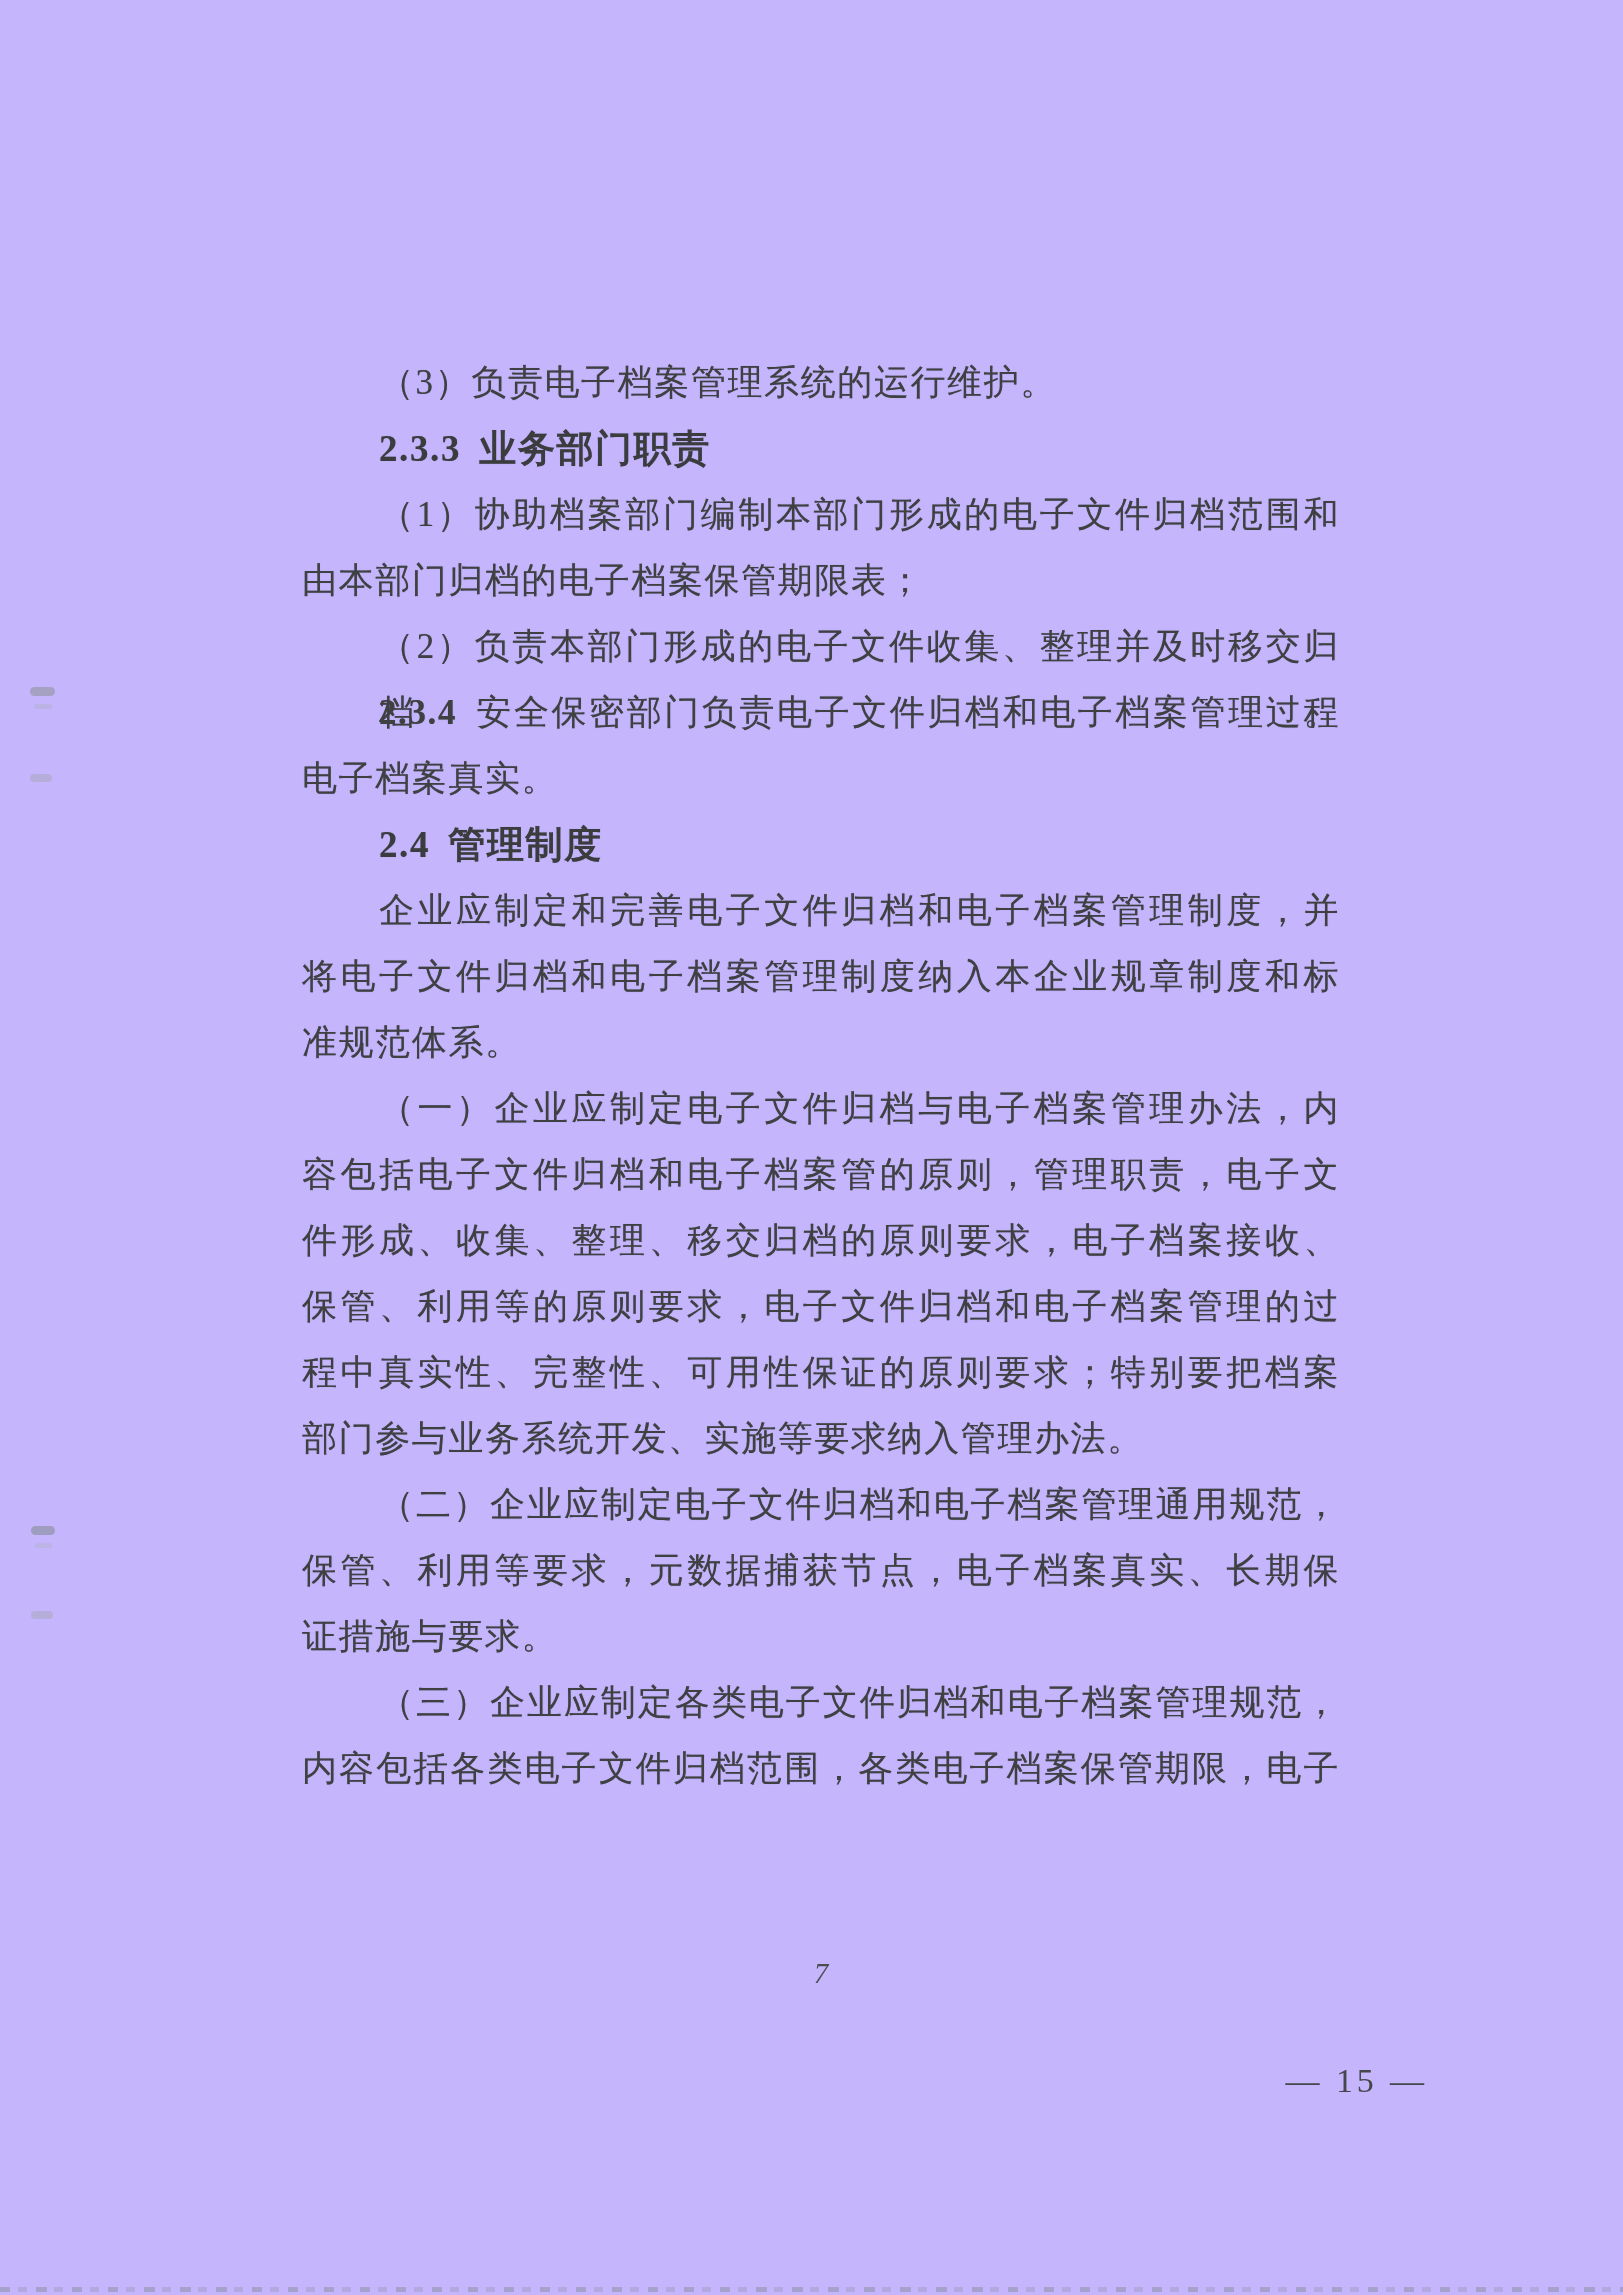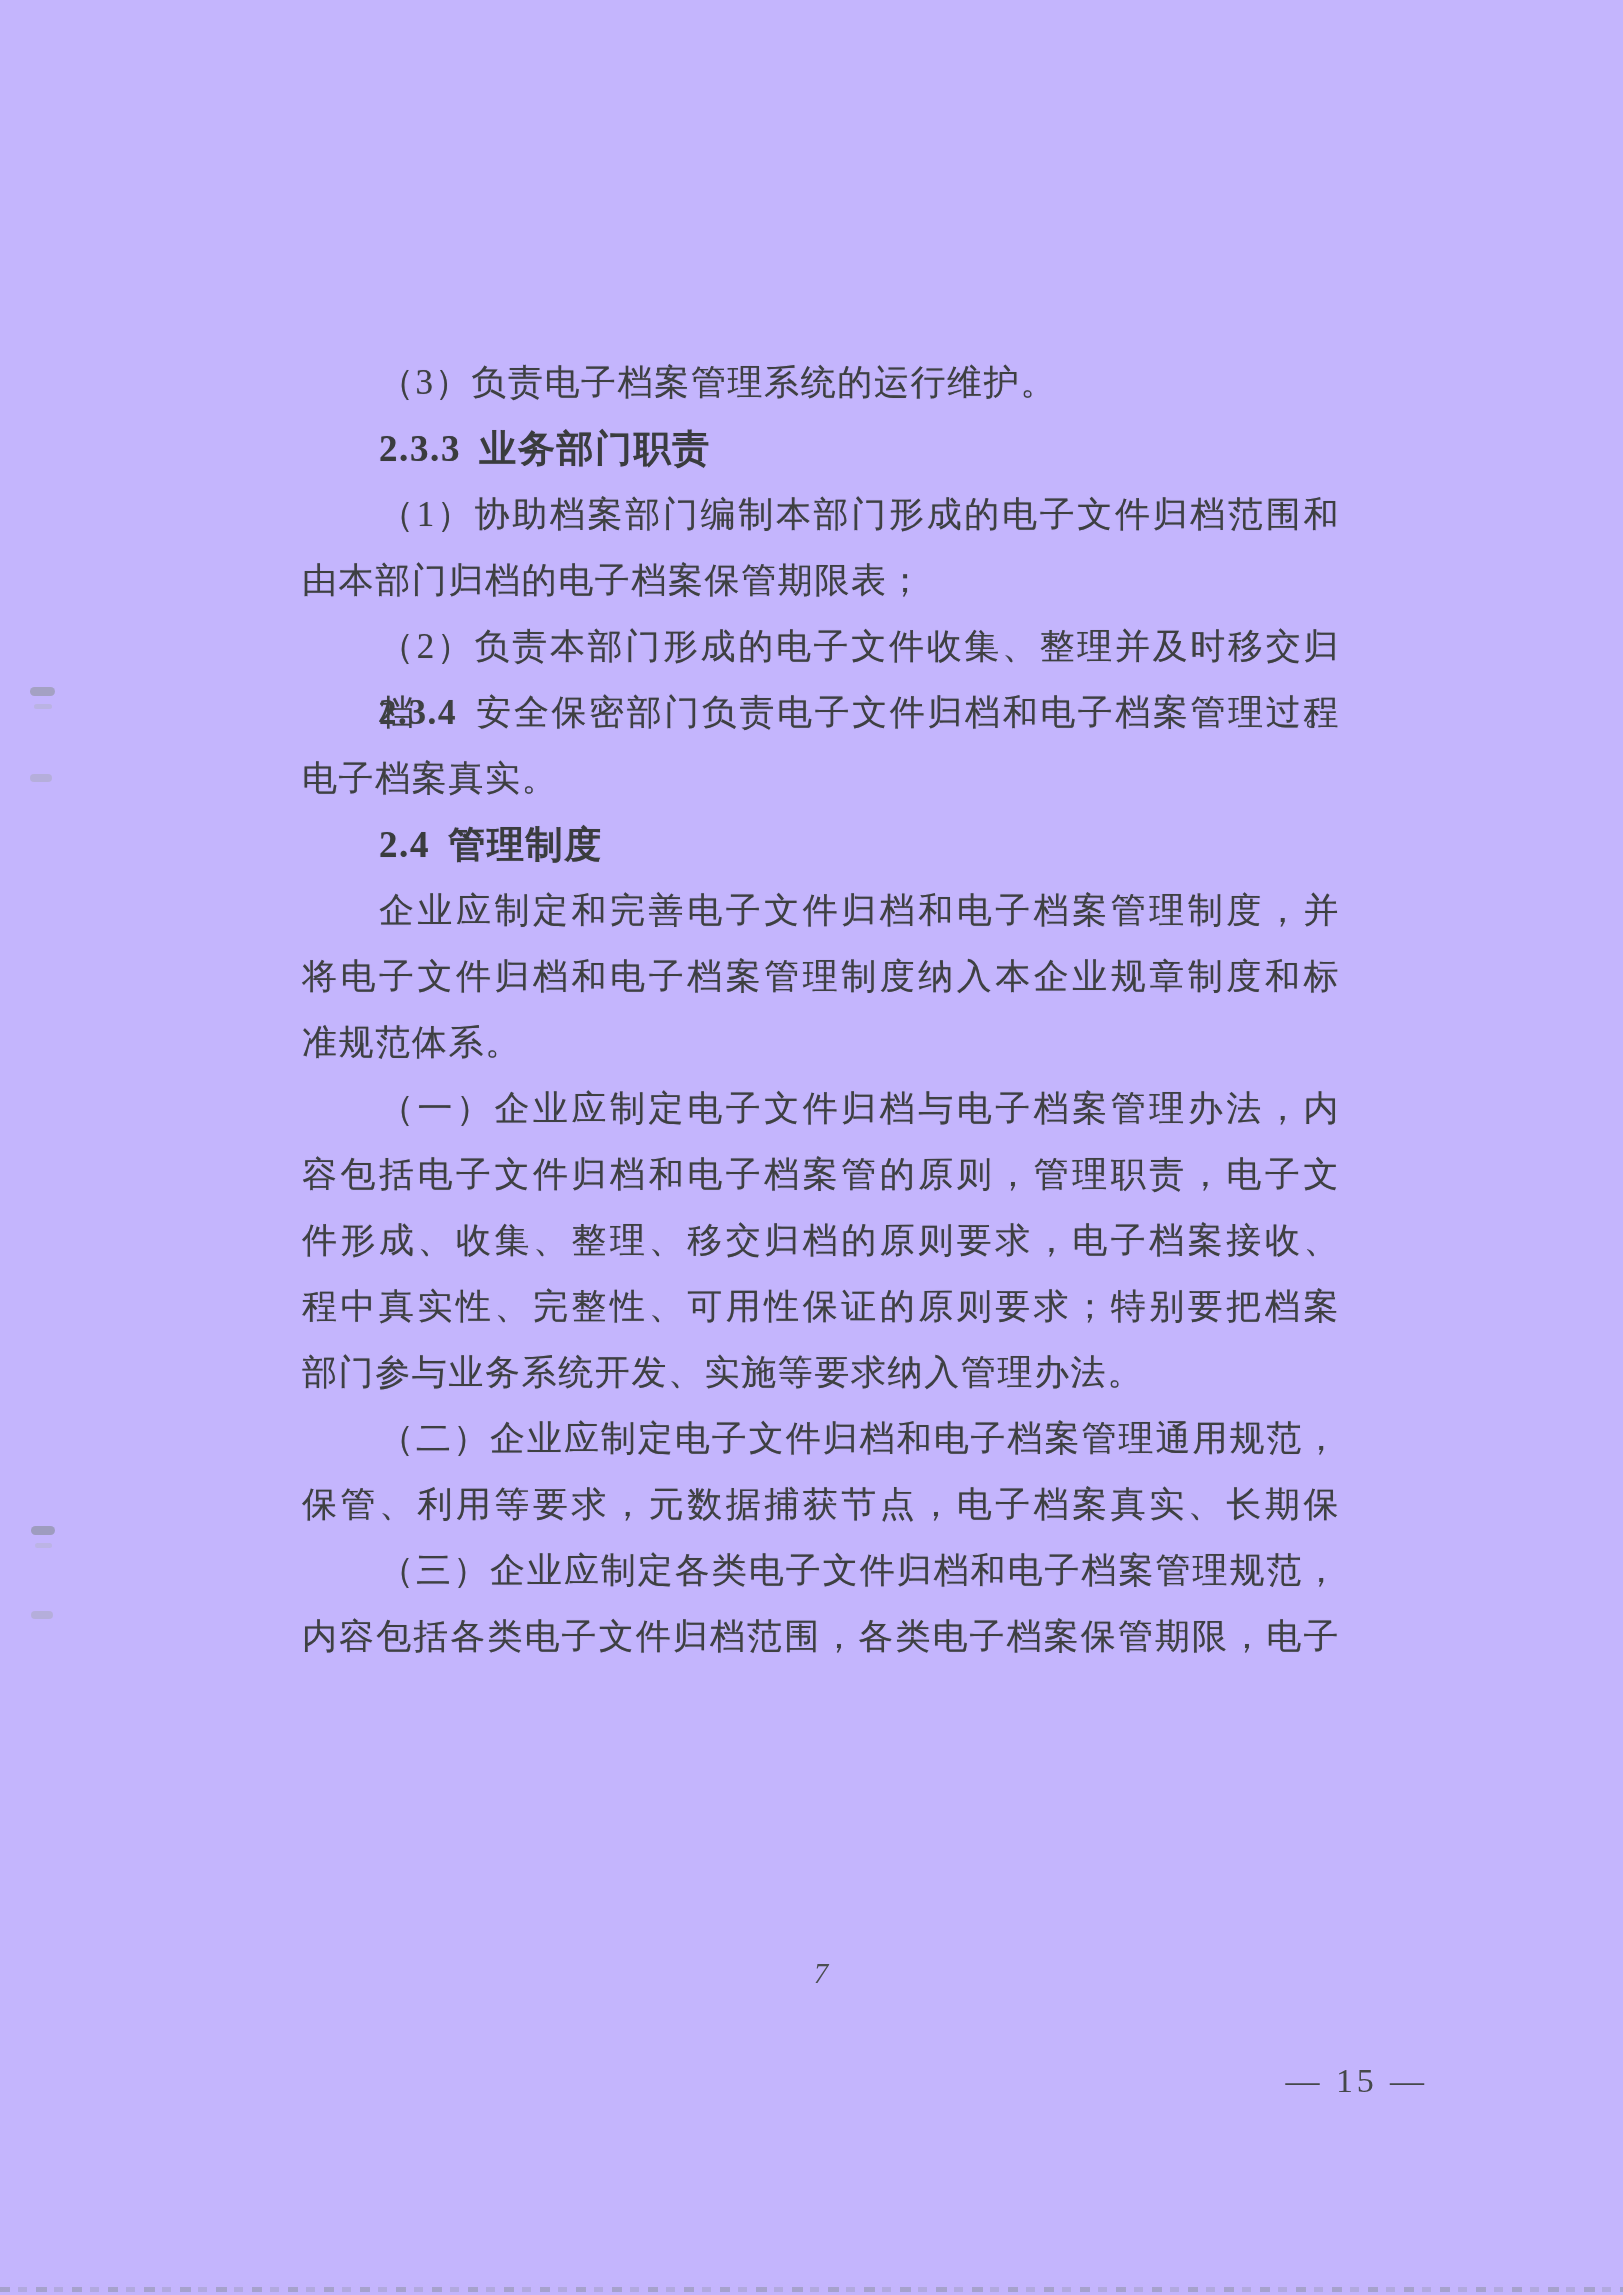--- a/index.html
+++ b/index.html
@@ -112,24 +112,26 @@
     <div class="line indent fill"><span>（2）负责本部门形成的电子文件收集、整理并及时移交归档。</span></div>
     <div class="line indent fill"><span class="pfx">2.3.4</span><span>安全保密部门负责电子文件归档和电子档案管理过程</span></div>
     <div class="line"><span>电子档案真实。</span></div>
     <div class="line indent bold"><span class="pfx">2.4</span><span>管理制度</span></div>
     <div class="line indent fill"><span>企业应制定和完善电子文件归档和电子档案管理制度，并</span></div>
     <div class="line fill"><span>将电子文件归档和电子档案管理制度纳入本企业规章制度和标</span></div>
     <div class="line"><span>准规范体系。</span></div>
     <div class="line indent fill"><span>（一）企业应制定电子文件归档与电子档案管理办法，内</span></div>
     <div class="line fill"><span>容包括电子文件归档和电子档案管的原则，管理职责，电子文</span></div>
     <div class="line fill"><span>件形成、收集、整理、移交归档的原则要求，电子档案接收、</span></div>
+    <div class="line fill"><span>保管、利用等的原则要求，电子文件归档和电子档案管理的过</span></div>
     <div class="line fill"><span>程中真实性、完整性、可用性保证的原则要求；特别要把档案</span></div>
     <div class="line"><span>部门参与业务系统开发、实施等要求纳入管理办法。</span></div>
     <div class="line indent fill"><span>（二）企业应制定电子文件归档和电子档案管理通用规范，</span></div>
     <div class="line fill"><span>保管、利用等要求，元数据捕获节点，电子档案真实、长期保</span></div>
+    <div class="line"><span>证措施与要求。</span></div>
     <div class="line indent fill"><span>（三）企业应制定各类电子文件归档和电子档案管理规范，</span></div>
     <div class="line fill"><span>内容包括各类电子文件归档范围，各类电子档案保管期限，电子</span></div>
   </main>
 
   <div class="footer-num">7</div>
   <div class="page-num">— 15 —</div>
 
   <div class="speck s1"></div>
   <div class="speck s1b"></div>
   <div class="speck s2"></div>

